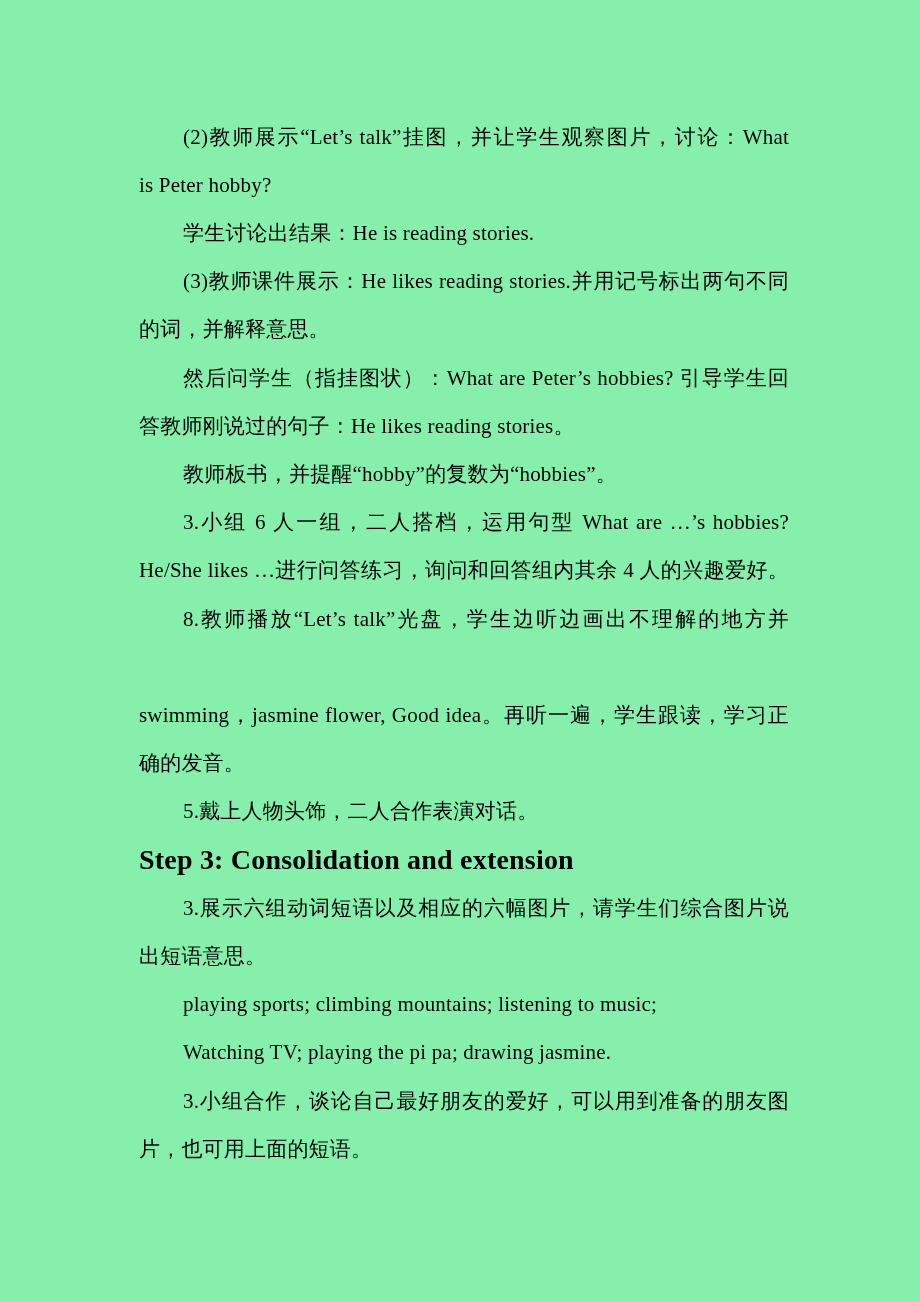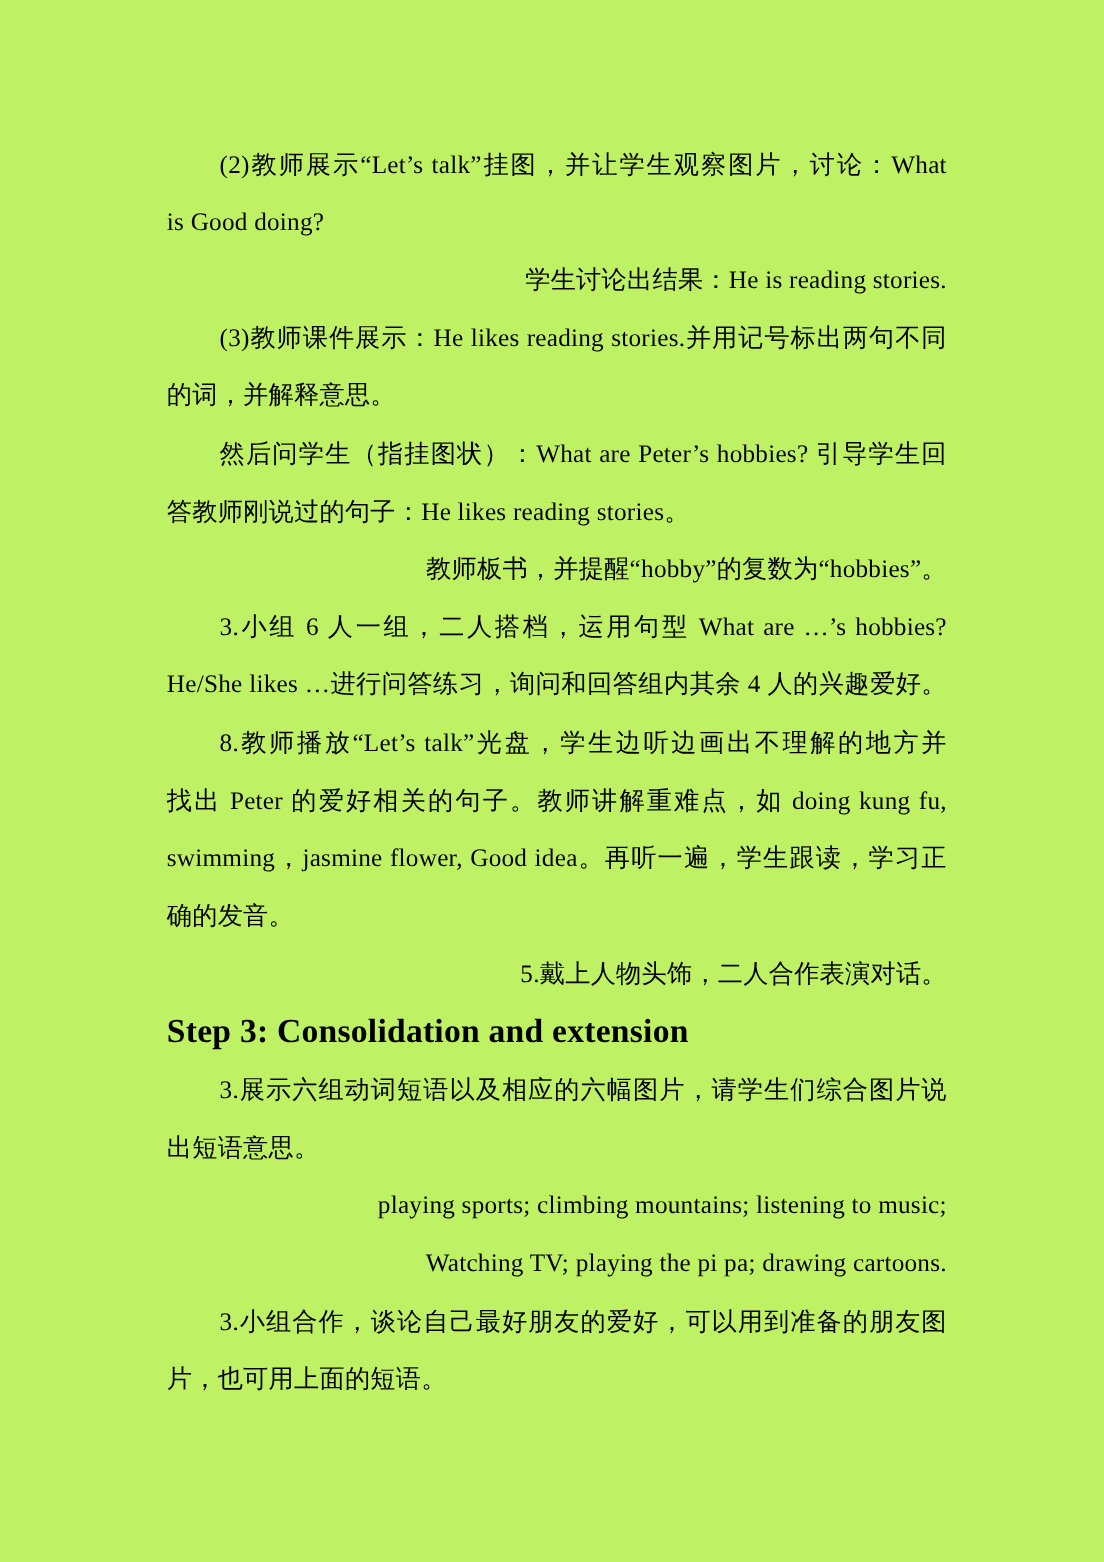--- a/index.html
+++ b/index.html
@@ -14,57 +14,56 @@
       overflow: hidden;
       font-family: "Liberation Serif", "DejaVu Serif", serif;
       color: #000000;
     }
     .page {
       position: absolute;
       left: 0;
       top: 0;
       width: 920px;
       height: 1302px;
-      background: #bef264;
+      background: #86efac;
     }
     .line {
       position: absolute;
       left: 139px;
       width: 650px;
       font-size: 21px;
       line-height: 30px;
       white-space: nowrap;
       letter-spacing: 0.2px;
     }
-    .indent { left: 183px; width: 606px; text-align: right; }
+    .indent { left: 183px; width: 606px; }
     .bold { font-weight: bold; font-size: 28px; }
     .justify {
       text-align: justify;
       text-align-last: justify;
     }
   </style>
 </head>
 <body>
 
 <div class="page">
   <div class="line indent justify" style="top:122px">(2)教师展示“Let’s talk”挂图，并让学生观察图片，讨论：What</div>
-  <div class="line" style="top:170px">is Good doing?</div>
+  <div class="line" style="top:170px">is Peter hobby?</div>
   <div class="line indent" style="top:218px">学生讨论出结果：He is reading stories.</div>
   <div class="line indent justify" style="top:266px">(3)教师课件展示：He likes reading stories.并用记号标出两句不同</div>
   <div class="line" style="top:314px">的词，并解释意思。</div>
   <div class="line indent justify" style="top:363px">然后问学生（指挂图状）：What are Peter’s hobbies?  引导学生回</div>
   <div class="line indent" style="top:459px">教师板书，并提醒“hobby”的复数为“hobbies”。</div>
   <div class="line" style="top:411px">答教师刚说过的句子：He likes reading stories。</div>
   <div class="line indent justify" style="top:507px">3.小组 6 人一组，二人搭档，运用句型 What are  …’s hobbies?</div>
   <div class="line justify" style="top:555px">He/She likes  …进行问答练习，询问和回答组内其余 4 人的兴趣爱好。</div>
   <div class="line indent justify" style="top:604px">8.教师播放“Let’s talk”光盘，学生边听边画出不理解的地方并</div>
-  <div class="line justify" style="top:652px">找出 Peter 的爱好相关的句子。教师讲解重难点，如 doing kung fu,</div>
   <div class="line justify" style="top:700px">swimming，jasmine flower, Good idea。再听一遍，学生跟读，学习正</div>
   <div class="line" style="top:748px">确的发音。</div>
   <div class="line indent" style="top:796px">5.戴上人物头饰，二人合作表演对话。</div>
   <div class="line bold" style="top:845px">Step 3: Consolidation and extension</div>
   <div class="line indent justify" style="top:893px">3.展示六组动词短语以及相应的六幅图片，请学生们综合图片说</div>
   <div class="line" style="top:941px">出短语意思。</div>
   <div class="line indent" style="top:989px">playing sports; climbing mountains; listening to music;</div>
-  <div class="line indent" style="top:1037px">Watching TV; playing the pi pa; drawing cartoons.</div>
+  <div class="line indent" style="top:1037px">Watching TV; playing the pi pa; drawing jasmine.</div>
   <div class="line indent justify" style="top:1086px">3.小组合作，谈论自己最好朋友的爱好，可以用到准备的朋友图</div>
   <div class="line" style="top:1134px">片，也可用上面的短语。</div>
 </div>
 
 </body></html>

